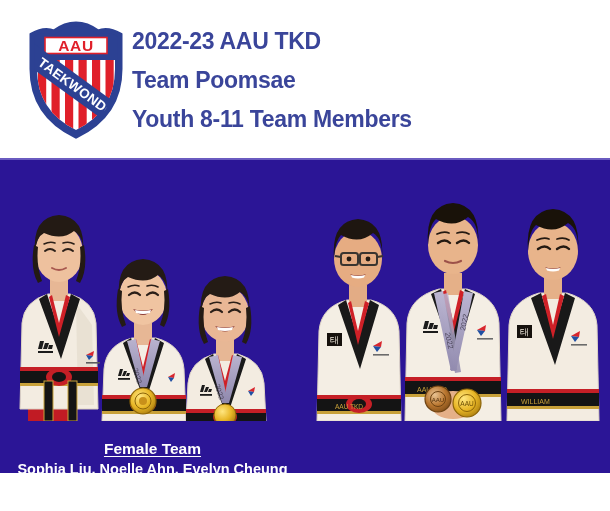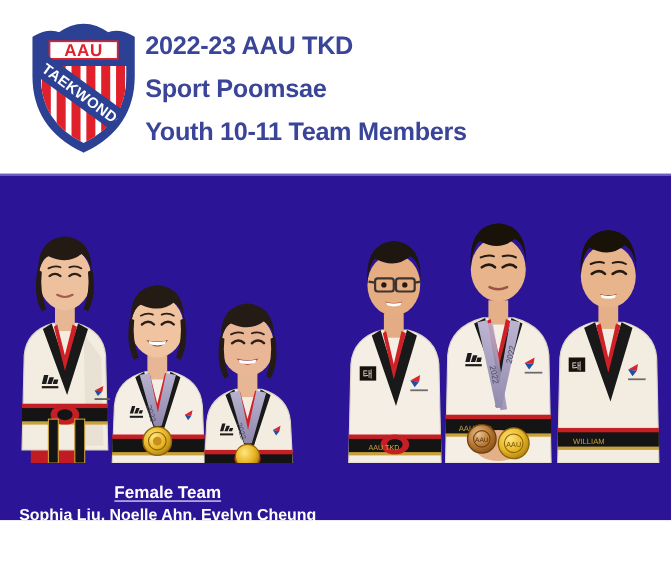--- a/index.html
+++ b/index.html
@@ -164,22 +164,22 @@
         </g>
       </g>
 
       <path d="M6 18 L6 52 Q6 98 50 119 Q94 98 94 52 L94 18
                Q82 11 72 15 Q61 7 50 7 Q39 7 28 15 Q18 11 6 18 Z" fill="none" stroke="#2c4193" stroke-width="5"></path>
     </svg>
   </div>
 
   <div id="title-block">
     <div class="title-line">2022-23 AAU TKD</div>
-    <div class="title-line">Sport Poomsae</div>
-    <div class="title-line">Youth 10-11 Team Members</div>
+    <div class="title-line">Team Poomsae</div>
+    <div class="title-line">Youth 8-11 Team Members</div>
   </div>
 </div>
 
 <div id="banner">
   <div id="banner-top-rule"></div>
 
   <div class="photo" id="photo-female">
     <svg width="287" height="248" viewBox="0 0 287 248" xmlns="http://www.w3.org/2000/svg">
       <defs>
         <linearGradient id="ribbonG" x1="0" y1="0" x2="0" y2="1">

